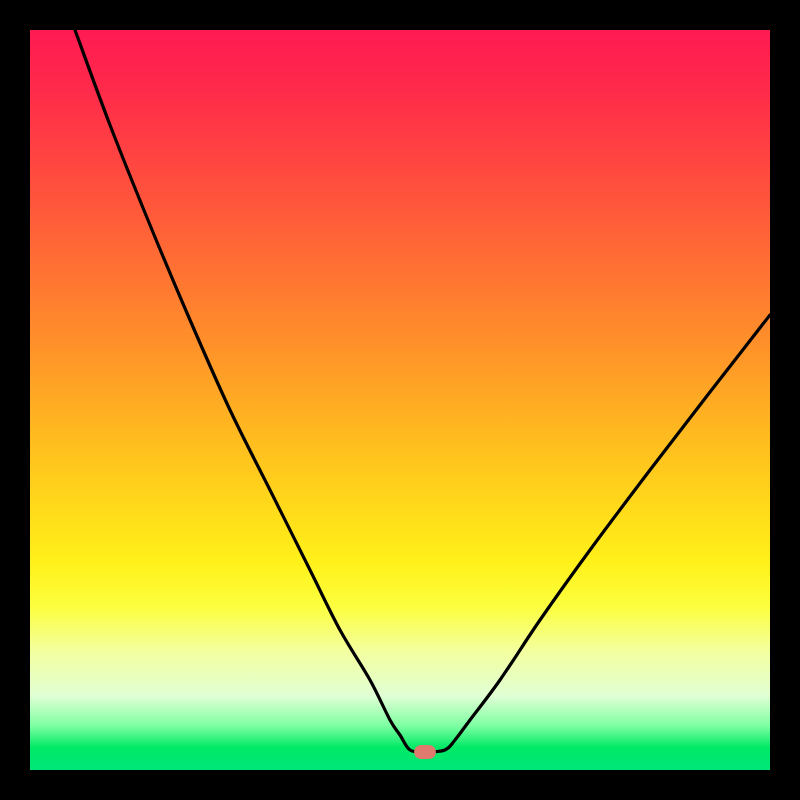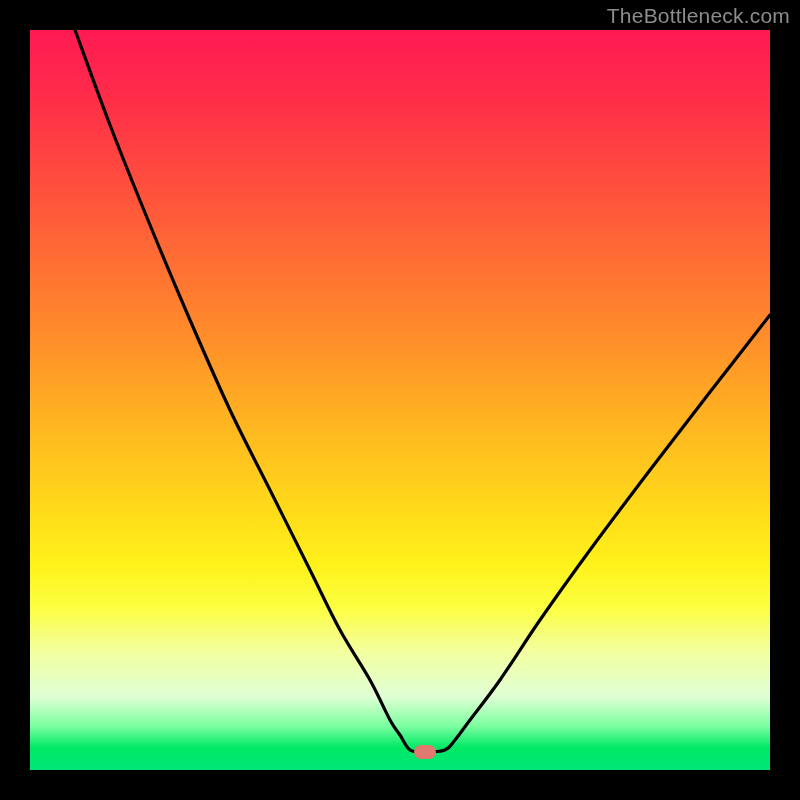--- a/index.html
+++ b/index.html
@@ -67,21 +67,20 @@
     color: #8c8c8c;
     font-size: 21px;
     letter-spacing: 0.2px;
   }
 </style>
 </head>
 <body>
 
 <div class="canvas">
 
-  <div class="attribution">TheBottleneck.com</div>
 
   <div class="plot-area">
     <div class="gradient"></div>
 
     <svg class="curve" viewBox="0 0 740 740" preserveAspectRatio="none">
       <path id="curve-path" fill="none" stroke-width="3.2" stroke-linecap="round" stroke="#000000" d="M 45,0 C 50.833333333333336,15.833333333333334 67.5,62.5 80,95 C 92.5,127.5 106.66666666666667,162.5 120,195 C 133.33333333333334,227.5 146.66666666666666,259.1666666666667 160,290 C 173.33333333333334,320.8333333333333 186.66666666666666,351.6666666666667 200,380 C 213.33333333333334,408.3333333333333 226.66666666666666,433.3333333333333 240,460 C 253.33333333333334,486.6666666666667 268.3333333333333,516.6666666666666 280,540 C 291.6666666666667,563.3333333333334 300,581.6666666666666 310,600 C 320,618.3333333333334 331.6666666666667,635 340,650 C 348.3333333333333,665 355,680.8333333333334 360,690 C 365,699.1666666666666 366.6666666666667,700 370,705 C 373.3333333333333,710 375.8333333333333,717.1666666666666 380,720 C 384.1666666666667,722.8333333333334 389.1666666666667,722 395,722 C 400.8333333333333,722 410,722 415,720 C 420,718 420.8333333333333,715 425,710 C 429.1666666666667,705 432.5,700 440,690 C 447.5,680 458.3333333333333,666.6666666666666 470,650 C 481.6666666666667,633.3333333333334 495,611.6666666666666 510,590 C 525,568.3333333333334 541.6666666666666,545 560,520 C 578.3333333333334,495 600,466.3333333333333 620,440 C 640,413.6666666666667 660,387.8333333333333 680,362 C 700,336.1666666666667 730,297.8333333333333 740,285 "></path>
     </svg>
 
     <div class="marker" id="min-marker" style="left: 395px; top: 722px; background: rgb(224, 122, 110);"></div>
   </div>

